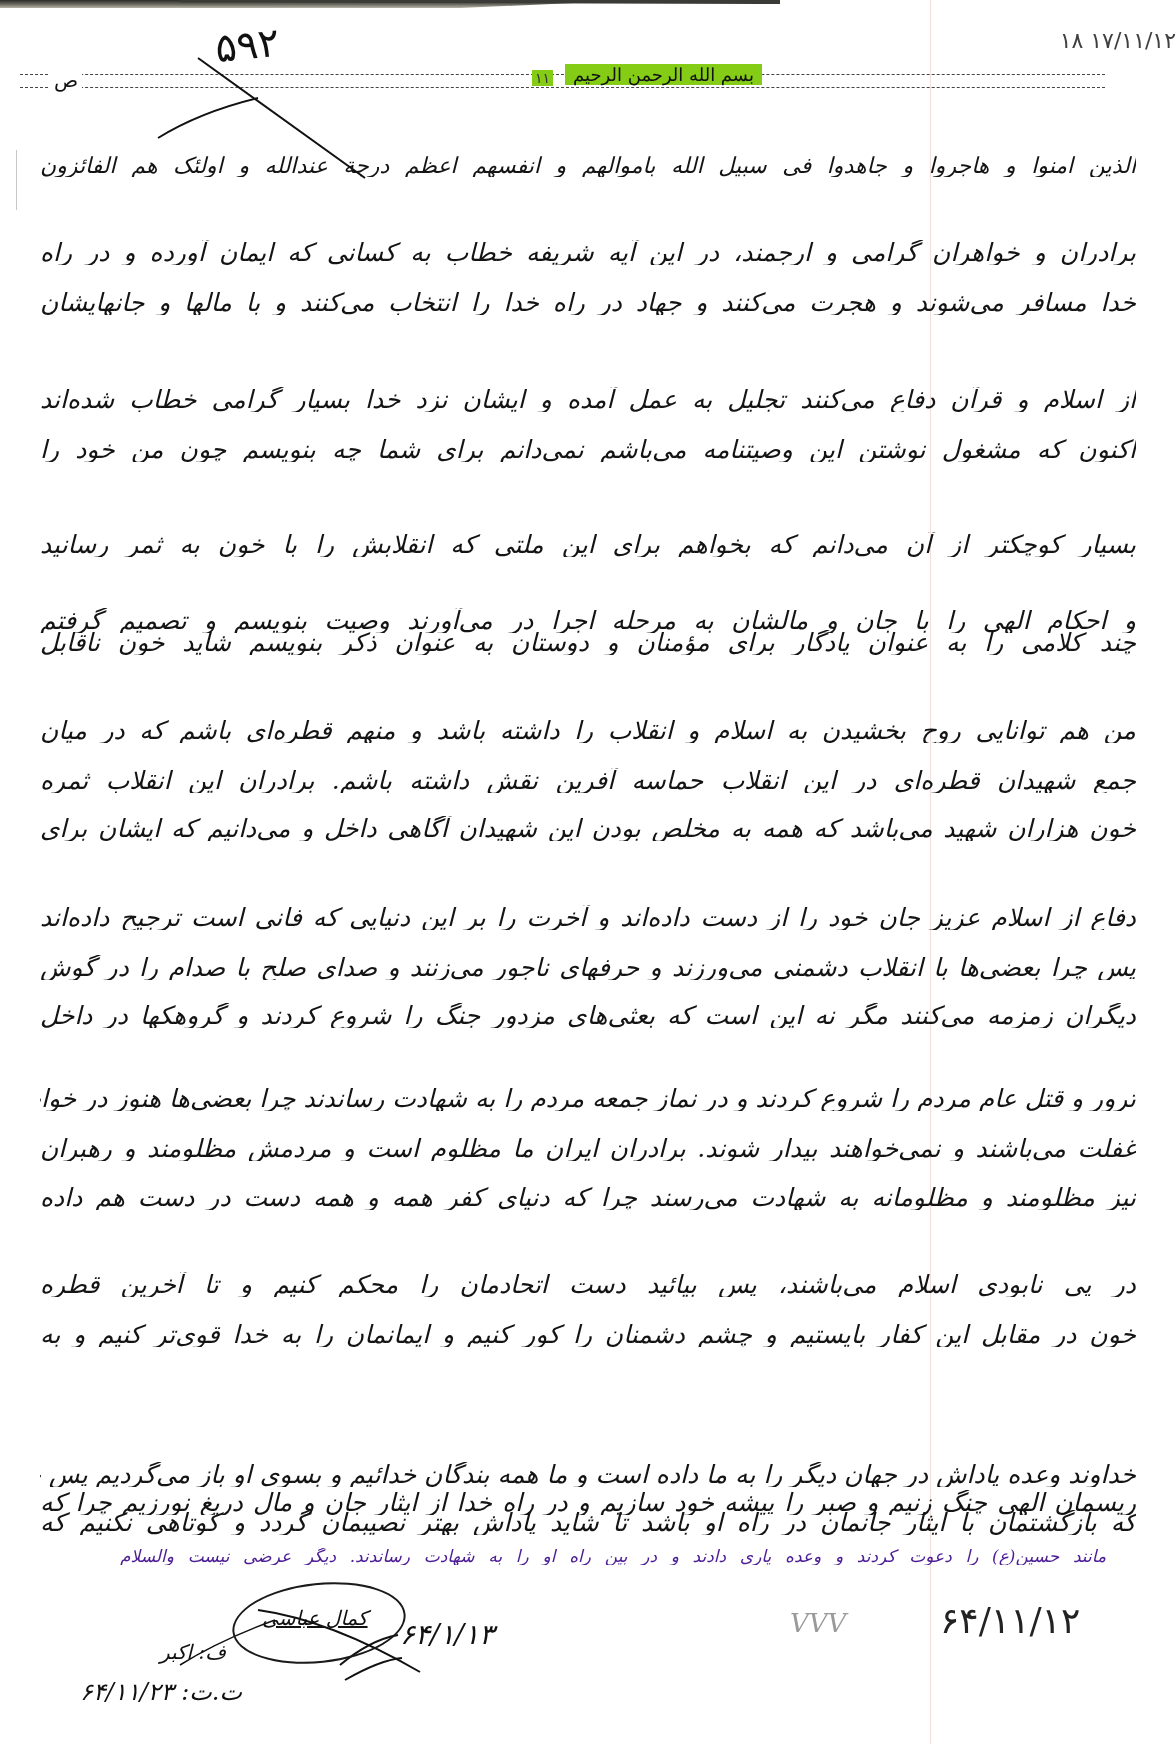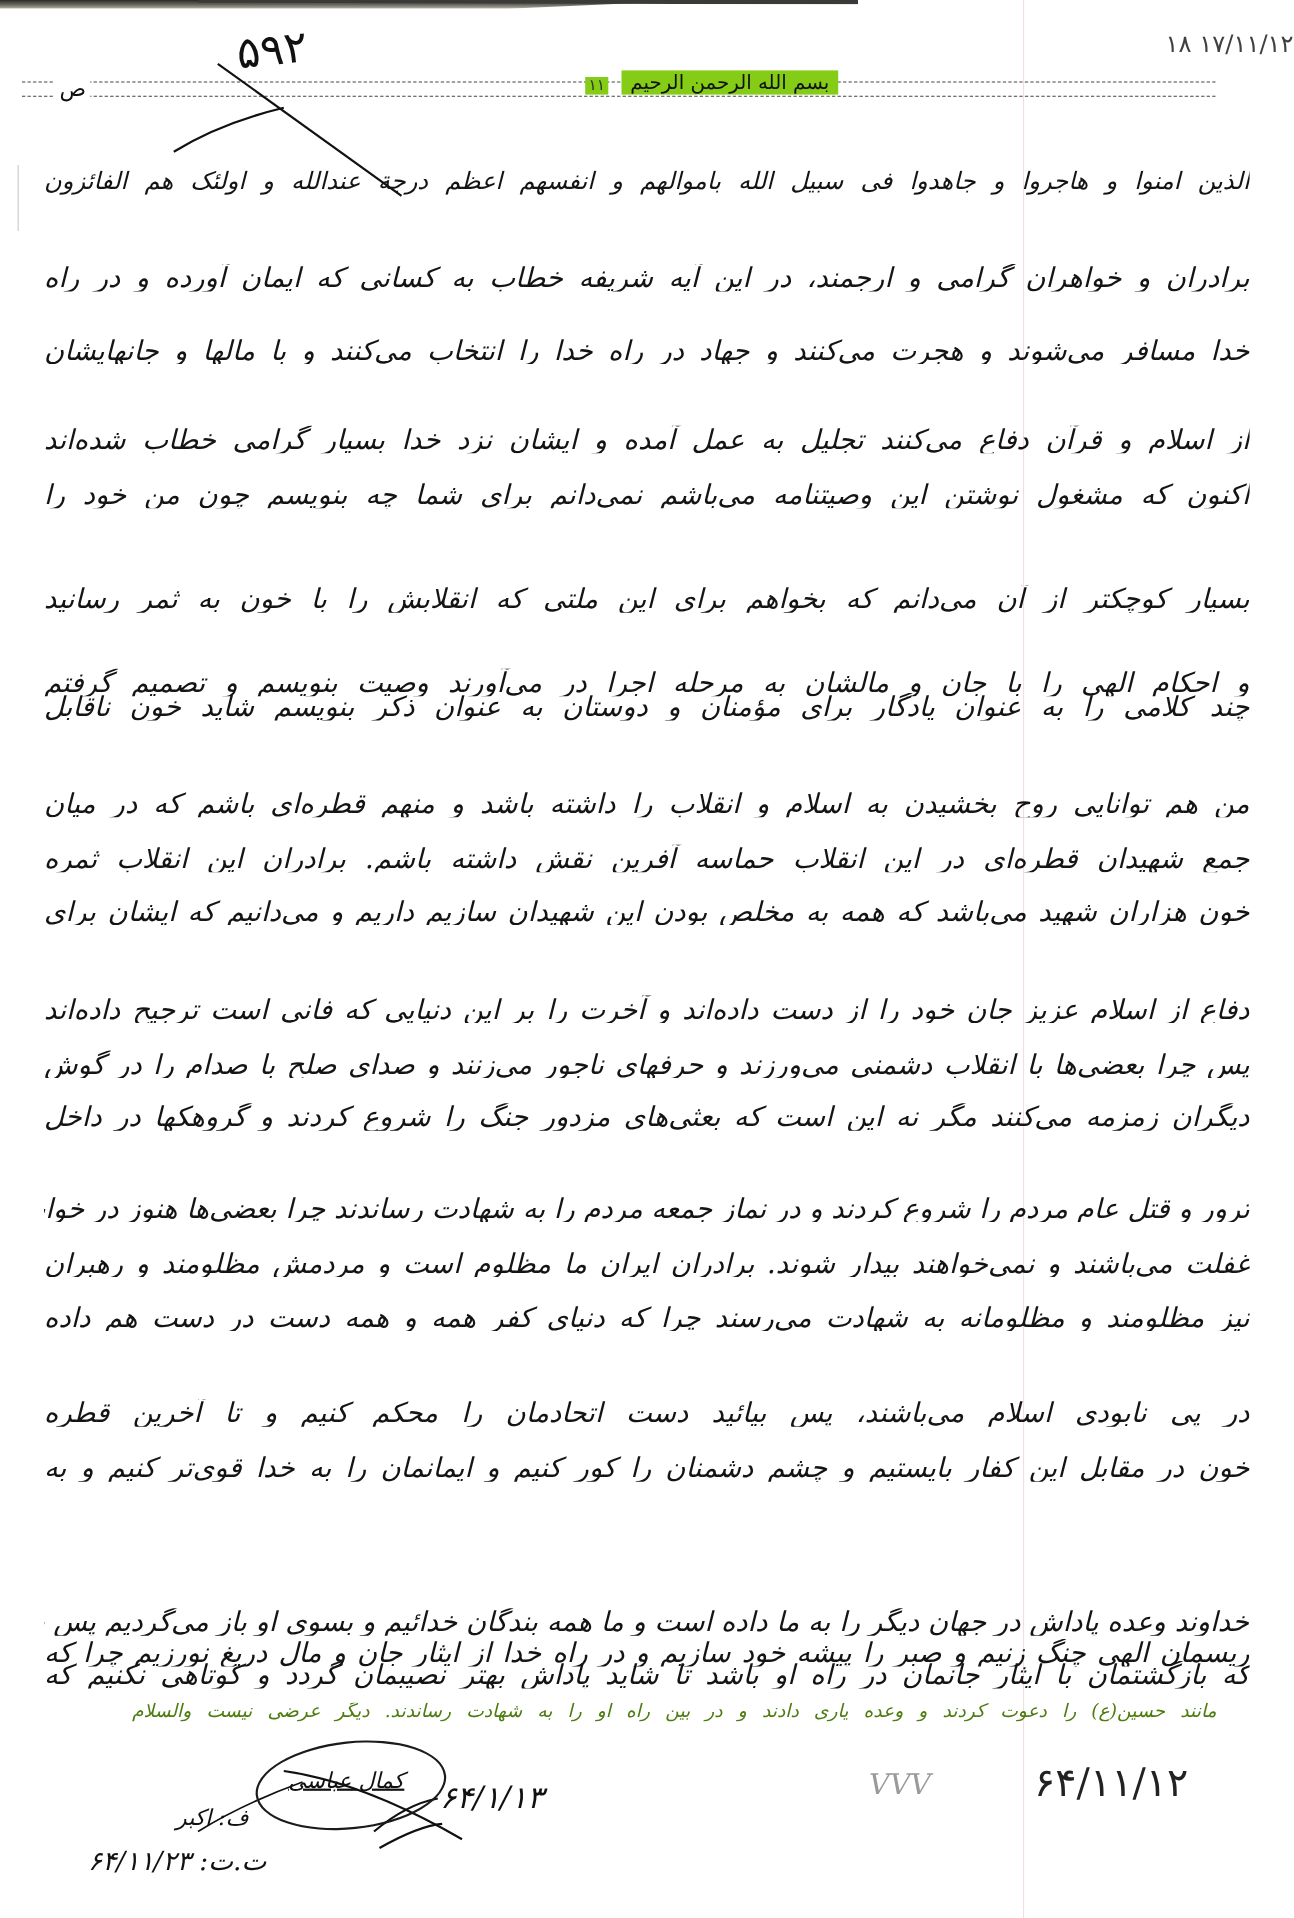--- a/index.html
+++ b/index.html
@@ -111,21 +111,21 @@
     color: #141414;
     white-space: nowrap;
     overflow: hidden;
     font-style: italic;
   }
   .verse {
     font-size: 22px;
   }
   .closing {
     font-size: 17px;
-    color: #4d7c0f;
+    color: #4c1d95;
     right: 70px;
     left: 120px;
   }
   .signature-oval {
     position: absolute;
     left: 232px; top: 1583px;
     width: 170px; height: 76px;
     border: 2px solid #1b1b1b;
     border-radius: 50%;
     transform: rotate(-6deg);
@@ -203,32 +203,32 @@
   <path d="M 198 58 L 365 178" stroke="#111" stroke-width="2" fill="none"></path>
   <path d="M 158 138 Q 200 112 258 98" stroke="#111" stroke-width="2" fill="none"></path>
   <path d="M 258 1610 Q 330 1620 420 1672" stroke="#111" stroke-width="2" fill="none"></path>
   <path d="M 180 1665 Q 220 1640 275 1620" stroke="#111" stroke-width="1.5" fill="none"></path>
   <path d="M 340 1665 Q 370 1640 398 1635 M 345 1680 Q 380 1660 402 1658" stroke="#111" stroke-width="2" fill="none"></path>
 </svg>
 
 <div class="line verse" style="top:155px;">الذین آمنوا و هاجروا و جاهدوا فی سبیل الله باموالهم و انفسهم اعظم درجة عندالله و اولئک هم الفائزون</div>
 
 <div class="line" style="top:240px;">برادران و خواهران گرامی و ارجمند، در این آیه شریفه خطاب به کسانی که ایمان آورده و در راه</div>
-<div class="line" style="top:290px;margin-top:16px;">خدا مسافر می‌شوند و هجرت می‌کنند و جهاد در راه خدا را انتخاب می‌کنند و با مالها و جانهایشان</div>
+<div class="line" style="top:290px;">خدا مسافر می‌شوند و هجرت می‌کنند و جهاد در راه خدا را انتخاب می‌کنند و با مالها و جانهایشان</div>
 
 <div class="line" style="top:387px;">از اسلام و قرآن دفاع می‌کنند تجلیل به عمل آمده و ایشان نزد خدا بسیار گرامی خطاب شده‌اند</div>
 <div class="line" style="top:437px;">اکنون که مشغول نوشتن این وصیتنامه می‌باشم نمی‌دانم برای شما چه بنویسم چون من خود را</div>
 
 <div class="line" style="top:532px;">بسیار کوچکتر از آن می‌دانم که بخواهم برای این ملتی که انقلابش را با خون به ثمر رسانید</div>
 <div class="line" style="top:608px;">و احکام الهی را با جان و مالشان به مرحله اجرا در می‌آورند وصیت بنویسم و تصمیم گرفتم</div>
 <div class="line" style="top:630px;">چند کلامی را به عنوان یادگار برای مؤمنان و دوستان به عنوان ذکر بنویسم شاید خون ناقابل</div>
 
 <div class="line" style="top:718px;">من هم توانایی روح بخشیدن به اسلام و انقلاب را داشته باشد و منهم قطره‌ای باشم که در میان</div>
 <div class="line" style="top:768px;">جمع شهیدان قطره‌ای در این انقلاب حماسه آفرین نقش داشته باشم. برادران این انقلاب ثمره</div>
-<div class="line" style="top:816px;">خون هزاران شهید می‌باشد که همه به مخلص بودن این شهیدان سازیم داریم و می‌دانیم که ایشان برای</div>
+<div class="line" style="top:816px;">خون هزاران شهید می‌باشد که همه به مخلص بودن این شهیدان آگاهی داخل و می‌دانیم که ایشان برای</div>
 
 <div class="line" style="top:905px;">دفاع از اسلام عزیز جان خود را از دست داده‌اند و آخرت را بر این دنیایی که فانی است ترجیح داده‌اند</div>
 <div class="line" style="top:955px;">پس چرا بعضی‌ها با انقلاب دشمنی می‌ورزند و حرفهای ناجور می‌زنند و صدای صلح با صدام را در گوش</div>
 <div class="line" style="top:1003px;">دیگران زمزمه می‌کنند مگر نه این است که بعثی‌های مزدور جنگ را شروع کردند و گروهکها در داخل</div>
 
 <div class="line" style="top:1086px;">ترور و قتل عام مردم را شروع کردند و در نماز جمعه مردم را به شهادت رساندند چرا بعضی‌ها هنوز در خواب</div>
 <div class="line" style="top:1136px;">غفلت می‌باشند و نمی‌خواهند بیدار شوند. برادران ایران ما مظلوم است و مردمش مظلومند و رهبران</div>
 <div class="line" style="top:1185px;">نیز مظلومند و مظلومانه به شهادت می‌رسند چرا که دنیای کفر همه و همه دست در دست هم داده</div>
 
 <div class="line" style="top:1272px;">در پی نابودی اسلام می‌باشند، پس بیائید دست اتحادمان را محکم کنیم و تا آخرین قطره</div>

